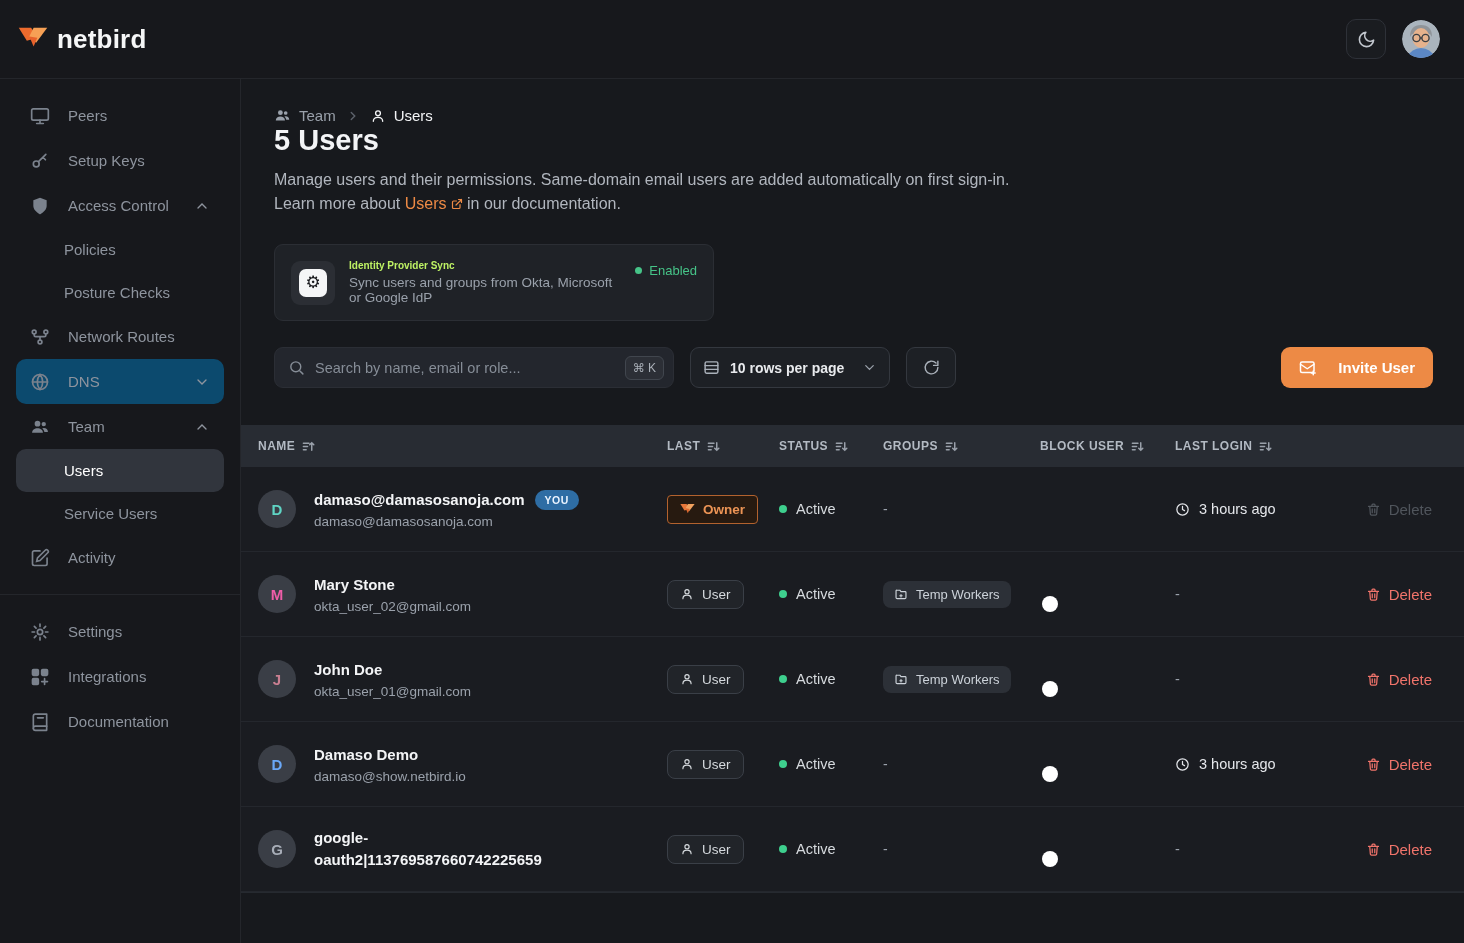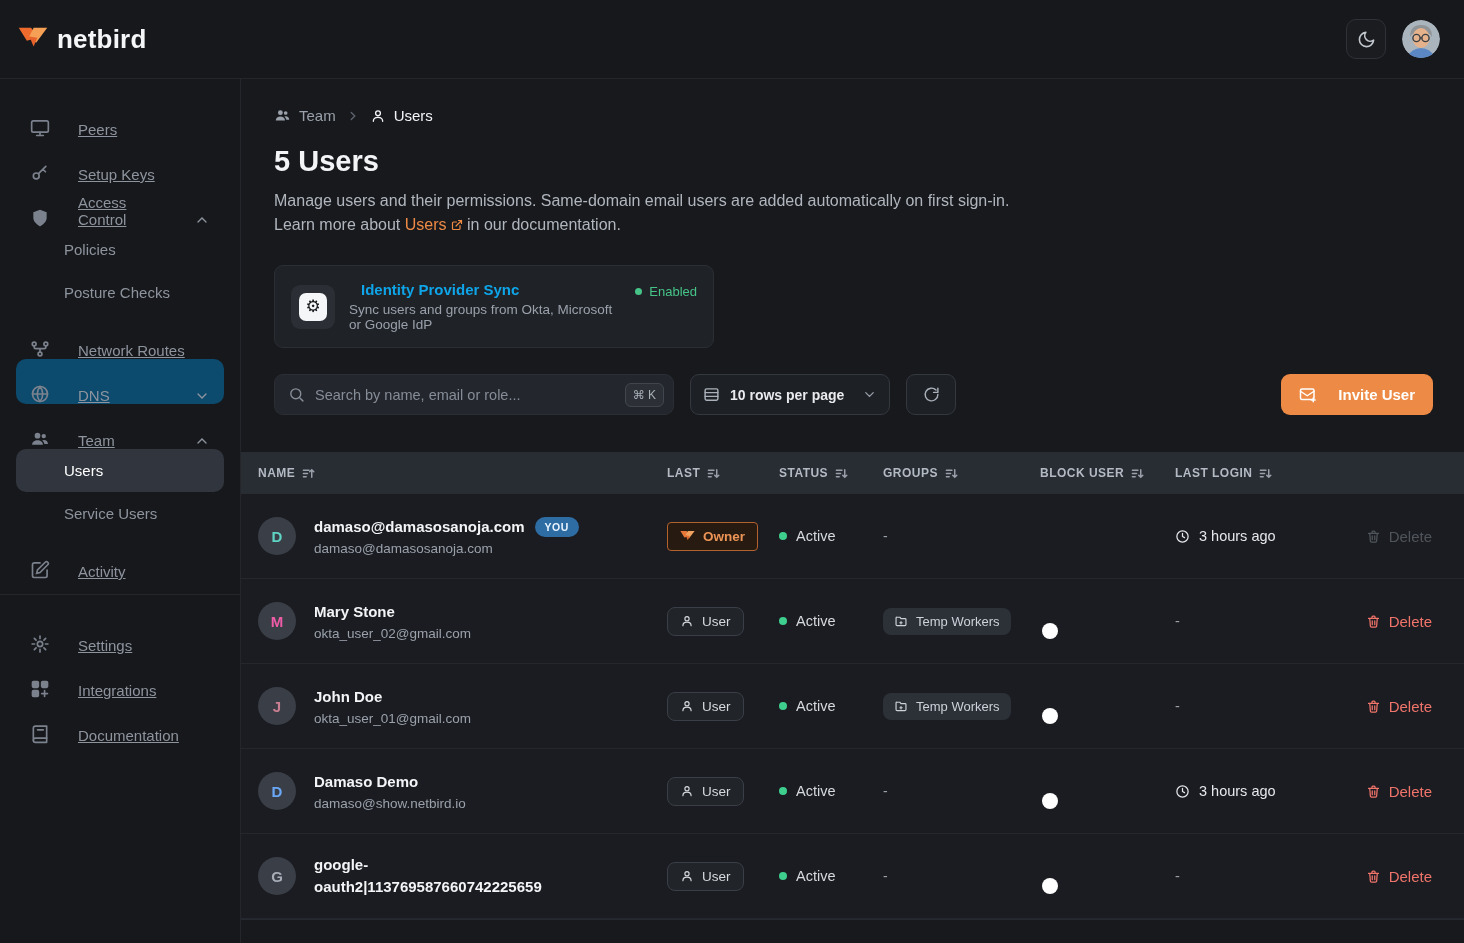--- a/index.html
+++ b/index.html
@@ -31,56 +31,56 @@
   
   .shell { flex:1; display:flex; min-height:0; }
 
   
   .sidebar {
     width:241px; flex:0 0 241px; background:#17181c;
     border-right:1px solid #24262b; padding:14px 16px 0 16px;
     display:flex; flex-direction:column; font-size:15px; color:#8e949e;
   }
   .side-item {
-    display:flex; align-items:flex-end; gap:28px; height:45px;
-    padding:0 14px; border-radius:10px; cursor:pointer; position:relative;text-decoration:underline;
+    display:flex; align-items:center; gap:18px; height:45px;
+    padding:0 14px; border-radius:10px; cursor:pointer; position:relative;
   }
   .side-item .sicon { color:#7b828d; flex:0 0 20px; }
   .side-item .chev { margin-left:auto; color:#8e949e; }
   .side-item.pill-bg { background:#0c4a6e; }
   .side-sub {
     display:flex; align-items:center; height:43px; padding-left:48px;
     border-radius:10px; cursor:pointer; color:#8e949e;
   }
   .side-sub.active { background:#31353d; color:#ffffff; font-weight:500; }
   .side-divider { height:1px; background:#24262b; margin:14px -16px 14px -16px; }
 
   
   .main { flex:1; min-width:0; background:#17191d; display:flex; flex-direction:column; overflow:hidden; }
   .upper { padding:28px 31px 0 33px; }
 
   .breadcrumb { display:flex; align-items:center; gap:10px; font-size:15px; color:#9aa1ab; }
   .crumb { display:flex; align-items:center; gap:8px; cursor:pointer; }
   .crumb.current { color:#f3f4f6; font-weight:500; }
   .crumb-sep { color:#5d636c; }
 
-  .page-title { margin-top:21px; font-size:29px; font-weight:700; color:#f3f4f6; }
+  .page-title { font-size:29px; font-weight:700; color:#f3f4f6; }
   .page-desc { margin-top:11px; font-size:16px; line-height:24px; color:#b1b6be; }
   .desc-link { color:#ed8a45; font-weight:500; cursor:pointer; display:inline-flex; align-items:center; gap:4px; }
   .desc-link .ext { color:#ed8a45; }
 
   
   .idp-card {
     margin-top:28px; width:440px; background:#1f2227; border:1px solid #2b2e34;
     border-radius:9px; padding:15px 16px; display:flex; gap:14px; align-items:center;
   }
   .idp-iconwrap { width:44px; height:44px; border-radius:9px; background:#2b2e34; display:flex; align-items:center; justify-content:center; }
   .idp-icon { width:28px; height:28px; border-radius:7px; background:#f5f6f7; color:#17181c; font-size:17px; display:flex; align-items:center; justify-content:center; }
   .idp-texts { flex:1; }
-  .idp-title { font-size:15px; font-weight:700; color:#0ea5e9;margin-left:12px; }
+  .idp-title { font-size:10px; font-weight:700; color:#bef264; }
   .idp-sub { margin-top:4px; font-size:13.5px; color:#9aa1ab; }
   .idp-status { align-self:flex-start; display:flex; align-items:center; gap:7px; font-size:13px; color:#46c488; margin-top:3px; white-space:nowrap; }
   .dot { width:7px; height:7px; border-radius:50%; background:#46c488; }
 
   
   .toolbar { margin-top:26px; display:flex; align-items:center; gap:16px; }
   .searchbox {
     width:400px; height:41px; background:#23262d; border:1px solid #2b2e35; border-radius:9px;
     display:flex; align-items:center; gap:10px; padding:0 9px 0 13px; color:#868d97;
   }

